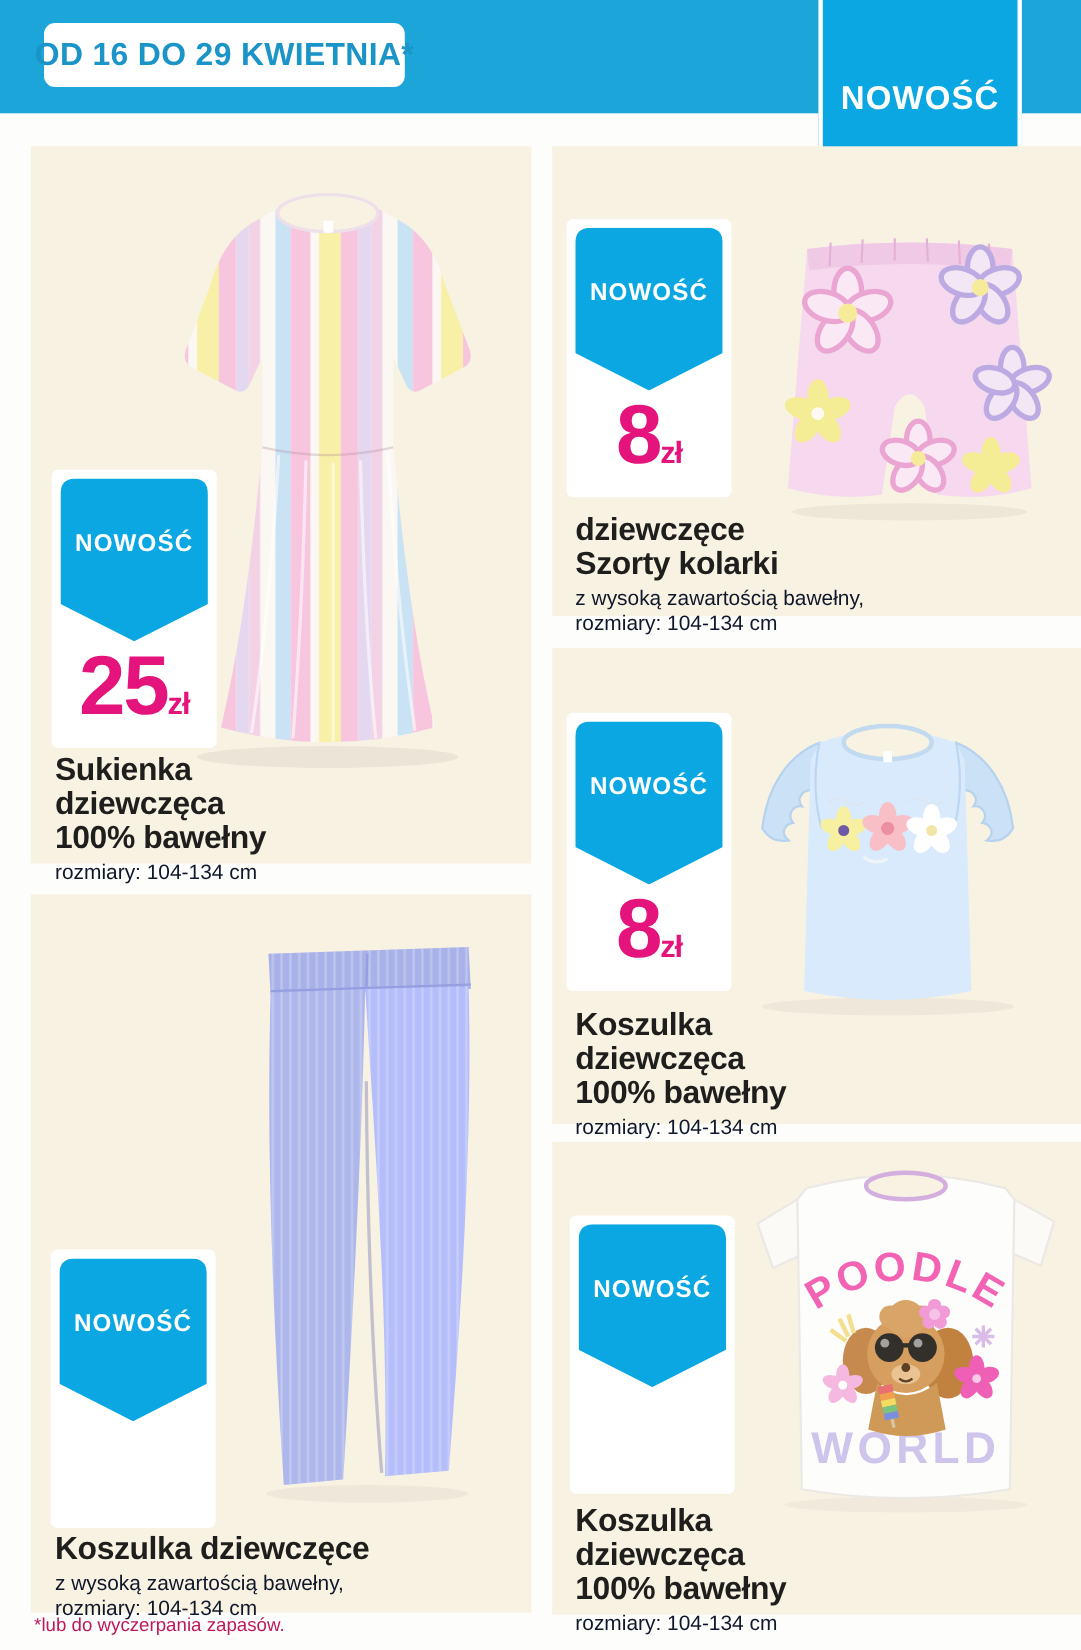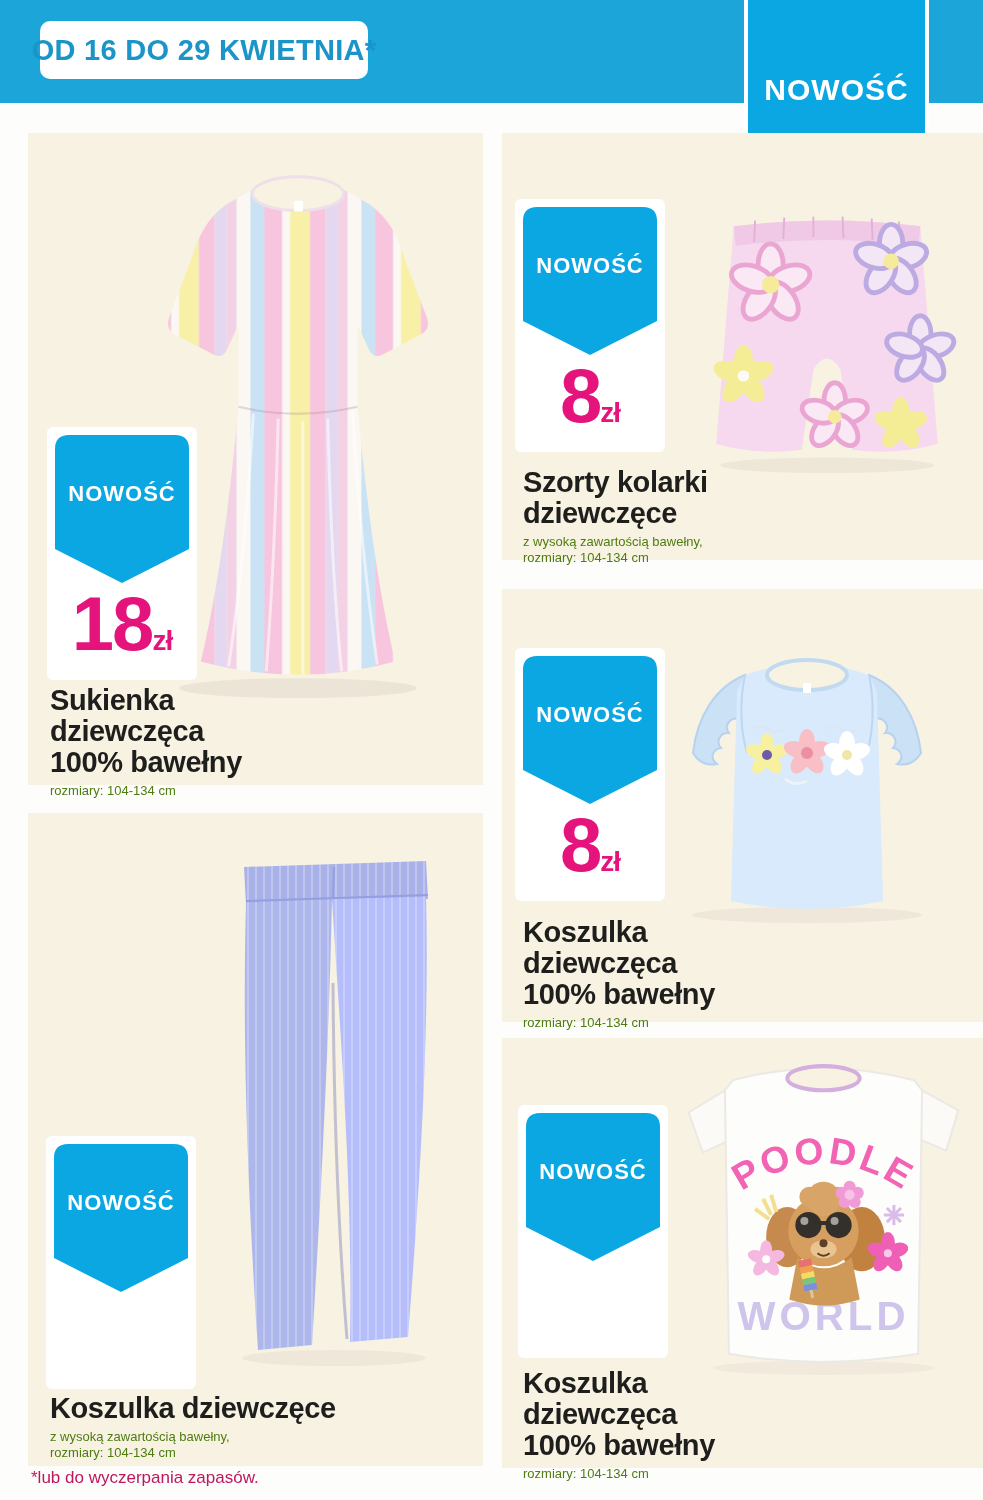--- a/index.html
+++ b/index.html
@@ -40,21 +40,21 @@
   }
   .price{position:absolute;left:0;right:0;bottom:22px;text-align:center;color:#e5137c;white-space:nowrap;}
   .price-num{font-weight:bold;font-size:76px;line-height:.9;letter-spacing:-2px;}
   .price-cur{font-weight:bold;font-size:28px;letter-spacing:-1px;}
   
   .caption{position:absolute;color:#1e1e1c;}
   .cap1{left:22px;top:552px}.cap2{left:21px;top:334px}.cap3{left:21px;top:328px}
   .cap4{left:22px;top:580px}.cap5{left:21px;top:330px}
   .title div{font-weight:bold;font-size:29px;line-height:1.07;letter-spacing:-.4px;white-space:nowrap;}
   .sub{margin-top:5px;}
-  .sub div{font-size:13px;line-height:1.2;color:#4d7c0f;white-space:nowrap;}
+  .sub div{font-size:19px;line-height:1.2;color:#0f172a;white-space:nowrap;}
   
   .photo{position:absolute;margin:0;}
   .photo svg{display:block;width:100%;height:100%;}
   .ph1{left:110px;top:28px;width:320px;height:545px;}
   .ph2{left:195px;top:72px;width:260px;height:272px;}
   .ph3{left:155px;top:44px;width:300px;height:292px;}
   .ph4{left:192px;top:40px;width:228px;height:515px;}
   .ph5{left:168px;top:8px;width:308px;height:332px;}
   
   .footnote{position:absolute;left:31px;top:1468px;font-size:17px;color:#be185d;}
@@ -104,21 +104,21 @@
       </svg>
     </figure>
     <div class="price-card pc1">
       <div class="nowosc-badge">
         <svg class="badge-shape" viewBox="0 0 134 148" preserveAspectRatio="none">
           <path d="M14 0 H120 Q134 0 134 14 V114 L67 148 L0 114 V14 Q0 0 14 0 Z"></path>
         </svg>
         <span class="badge-label">NOWOŚĆ</span>
       </div>
       <div class="price">
-        <span class="price-num">18</span><span class="price-cur">zł</span>
+        <span class="price-num">25</span><span class="price-cur">zł</span>
       </div>
     </div>
     <div class="caption cap1">
       <div class="title">
         <div>Sukienka</div>
         <div>dziewczęca</div>
         <div>100% bawełny</div>
       </div>
       <div class="sub">
         <div>rozmiary: 104-134 cm</div>
@@ -201,22 +201,22 @@
           <path d="M14 0 H120 Q134 0 134 14 V114 L67 148 L0 114 V14 Q0 0 14 0 Z"></path>
         </svg>
         <span class="badge-label">NOWOŚĆ</span>
       </div>
       <div class="price">
         <span class="price-num">8</span><span class="price-cur">zł</span>
       </div>
     </div>
     <div class="caption cap2">
       <div class="title">
+        <div>dziewczęce</div>
         <div>Szorty kolarki</div>
-        <div>dziewczęce</div>
       </div>
       <div class="sub">
         <div>z wysoką zawartością bawełny,</div>
         <div>rozmiary: 104-134 cm</div>
       </div>
     </div>
   </section>
 
   <section class="tile t3">
     <figure class="photo ph3">

